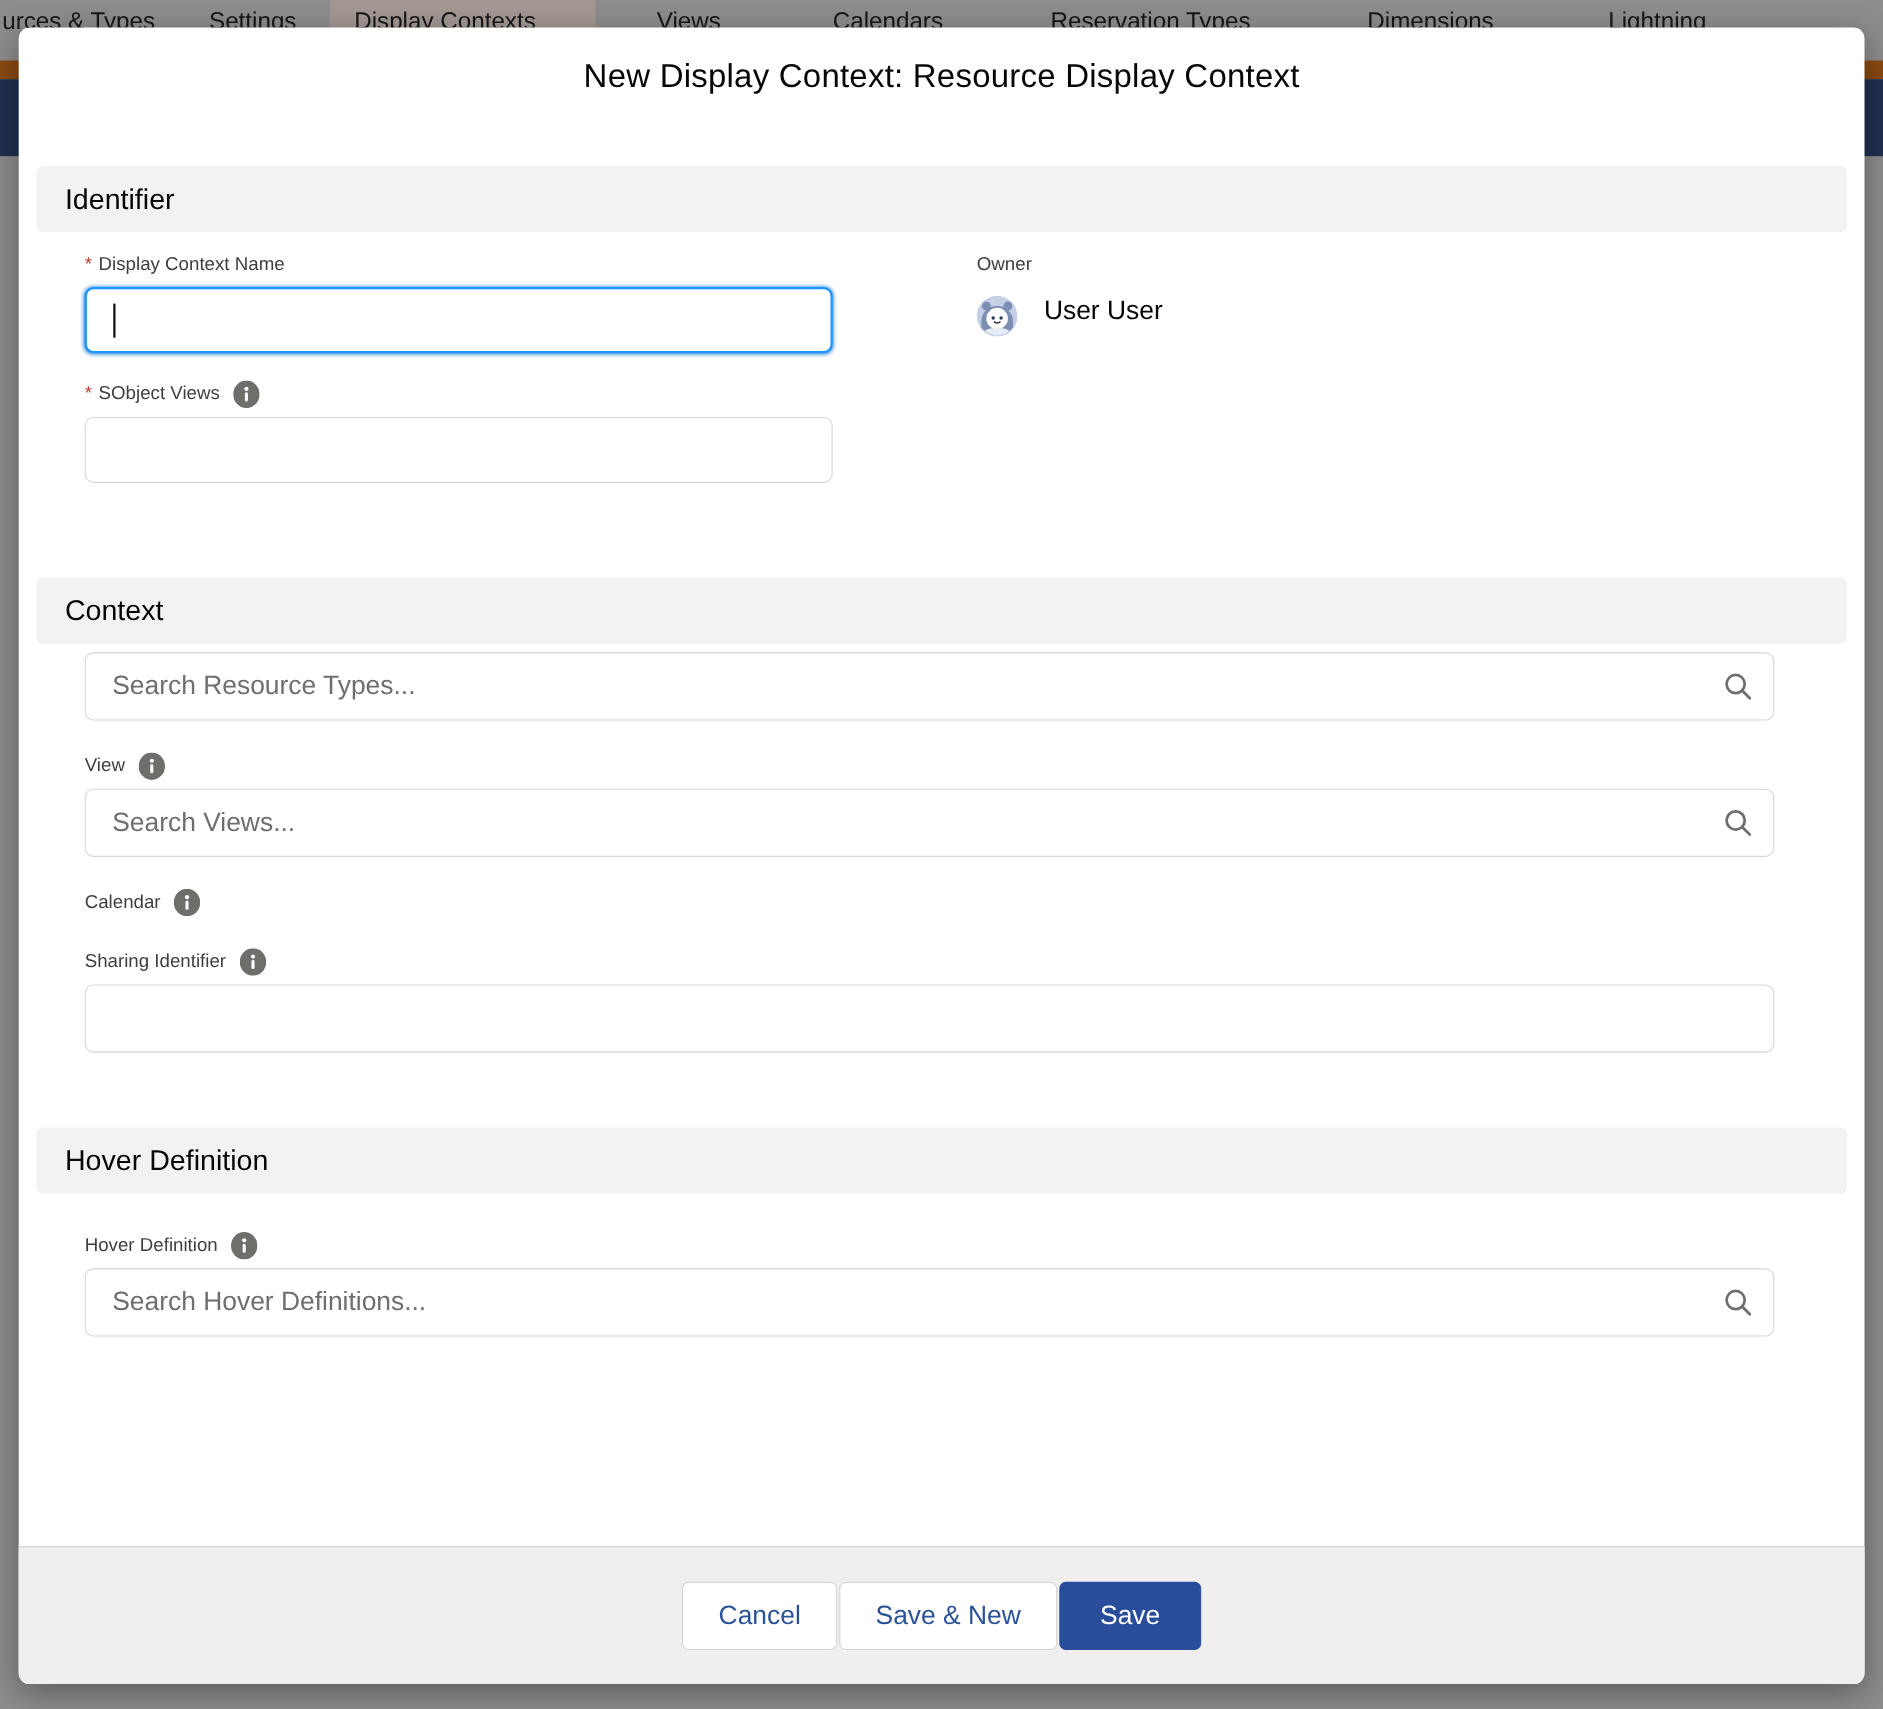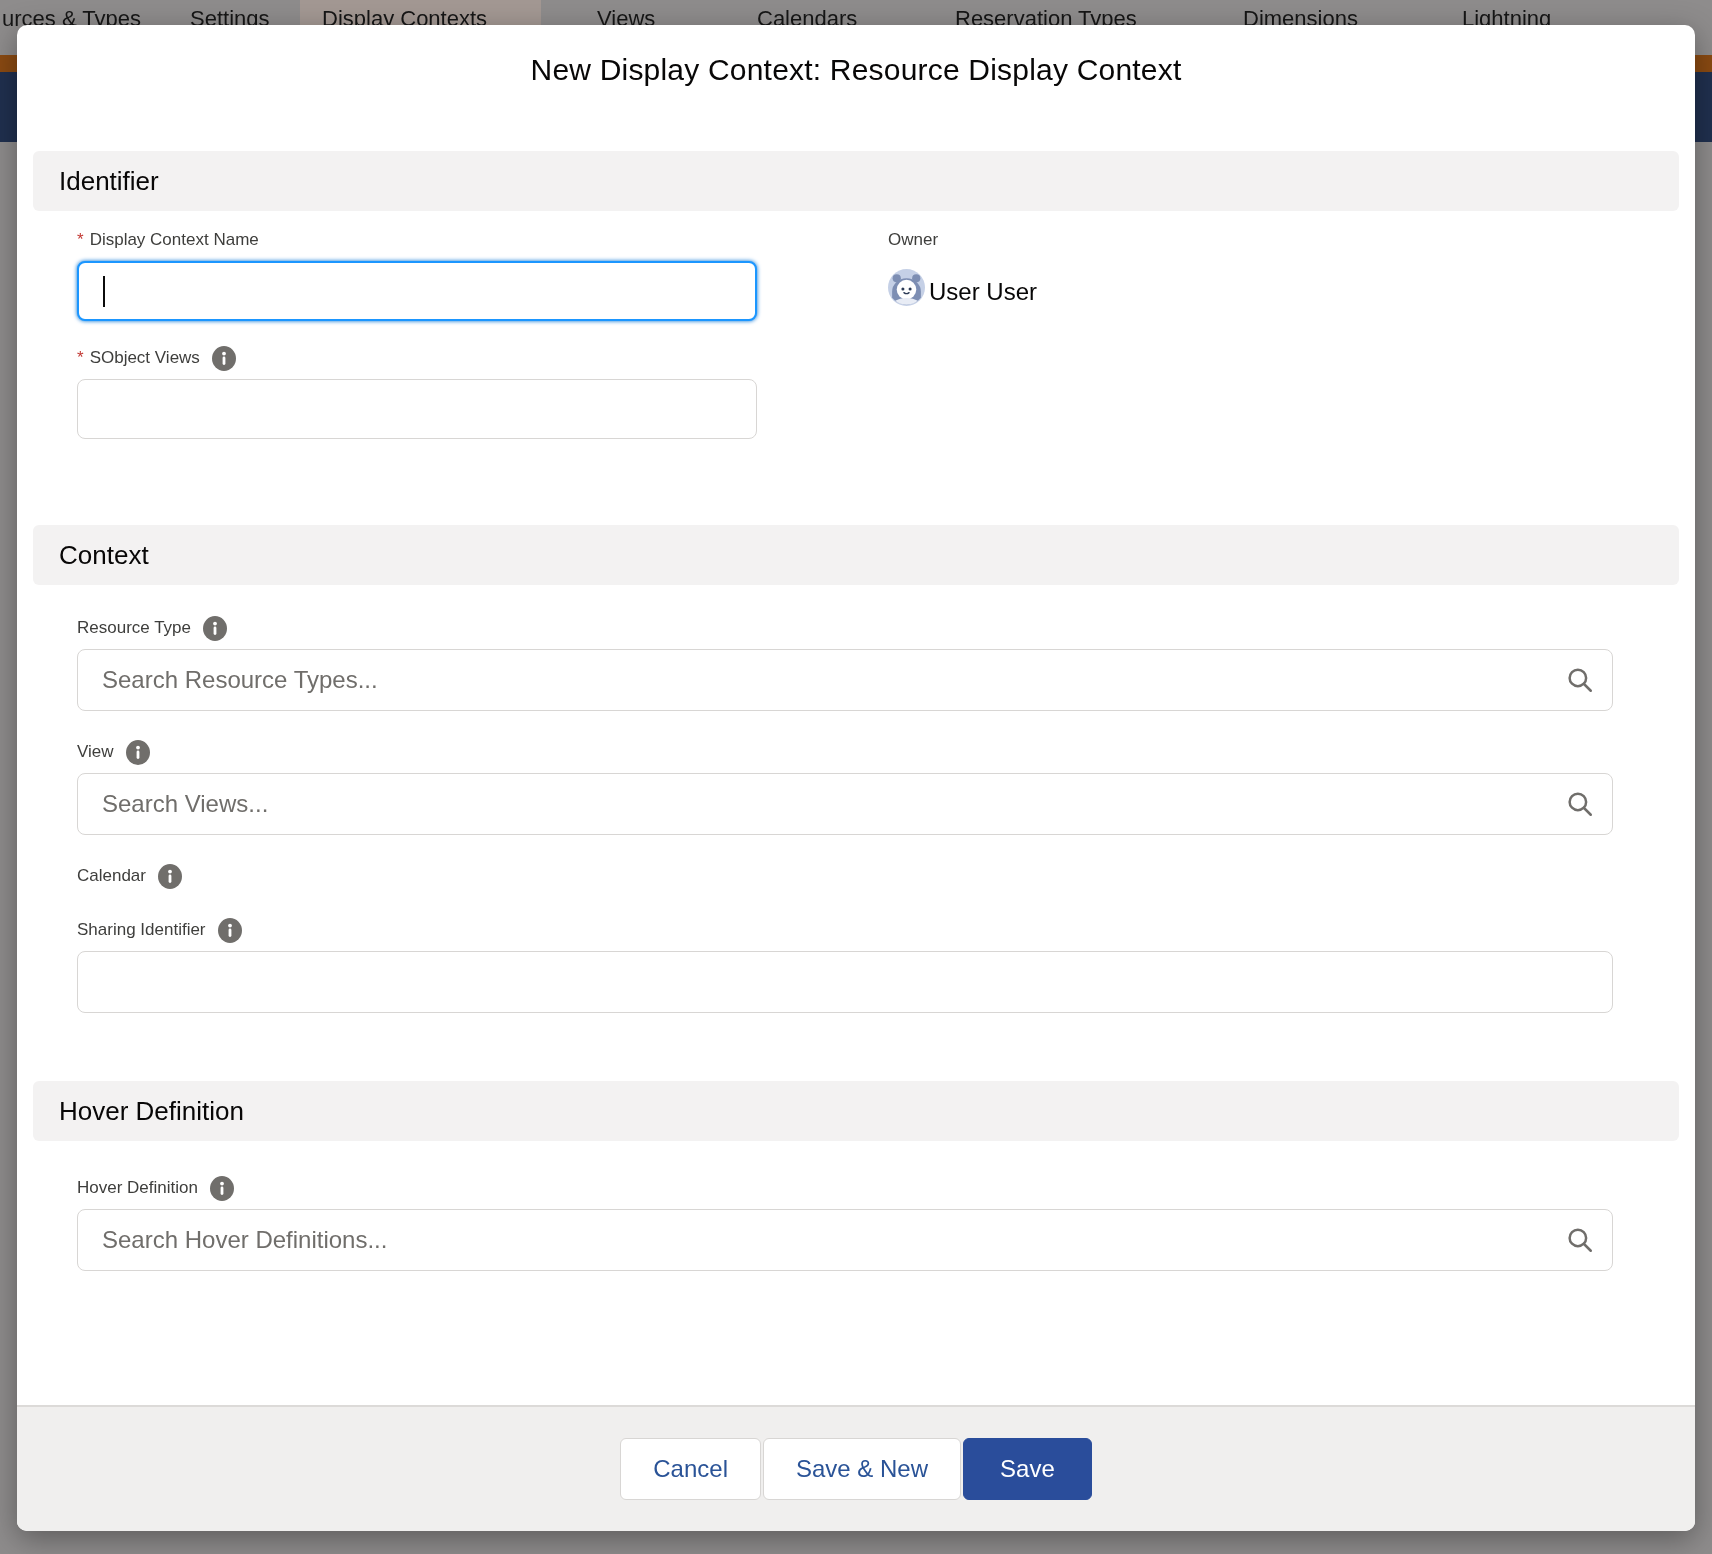--- a/index.html
+++ b/index.html
@@ -67,21 +67,21 @@
     animation:blink 1.1s steps(1) infinite;
   }
   @keyframes blink{50%{opacity:0;}}
   .search-wrap{position:relative;}
   .search-wrap .icon-search{position:absolute;right:18px;top:16px;}
 
   
   .row2{display:flex;align-items:flex-start;}
   .col-left{width:680px;}
   .col-right{margin-left:131px;}
-  .owner-line{display:flex;align-items:flex-end;gap:4px;margin-top:16px;}
+  .owner-line{display:flex;align-items:flex-start;gap:24px;margin-top:16px;}
   .owner-name{font-size:24px;color:#080707;}
 
   
   .info-icon{display:inline-flex;width:24px;height:25px;}
   
   .m-footer{
     position:absolute;left:0;right:0;bottom:0;height:126px;
     background:#f0efee;border-top:2px solid #dcdad8;
     border-radius:0 0 10px 10px;
     display:flex;align-items:center;justify-content:center;gap:2px;
@@ -202,30 +202,20 @@
     <div style="width:680px;">
       <input class="input" type="text" value="" style="">
     </div>
   </div>
 
   <div class="section-bar ctx">
     <span>Context</span>
   </div>
 
   <div class="fields">
-    <div class="f-label mt-big">
-      <span>Resource Type</span>
-      <span class="info-icon">
-        <svg width="24" height="25" viewBox="0 0 24 25">
-            <ellipse cx="12" cy="12.5" rx="12" ry="12.5" fill="#706e6b"></ellipse>
-            <circle cx="12" cy="7.6" r="1.9" fill="#fff"></circle>
-            <rect x="10.6" y="10.6" width="2.8" height="8.4" rx="1.4" fill="#fff"></rect>
-          </svg>
-      </span>
-    </div>
     <div class="search-wrap">
       <input class="input search-input" type="text" placeholder="Search Resource Types..." style="">
       <span class="icon-search">
         <svg width="30" height="30" viewBox="0 0 24 24">
             <circle cx="10.3" cy="10.3" r="6.6" fill="none" stroke="#706e6b" stroke-width="2"></circle>
             <line x1="15.2" y1="15.2" x2="20.6" y2="20.6" stroke="#706e6b" stroke-width="2" stroke-linecap="round"></line>
           </svg>
       </span>
     </div>
 

